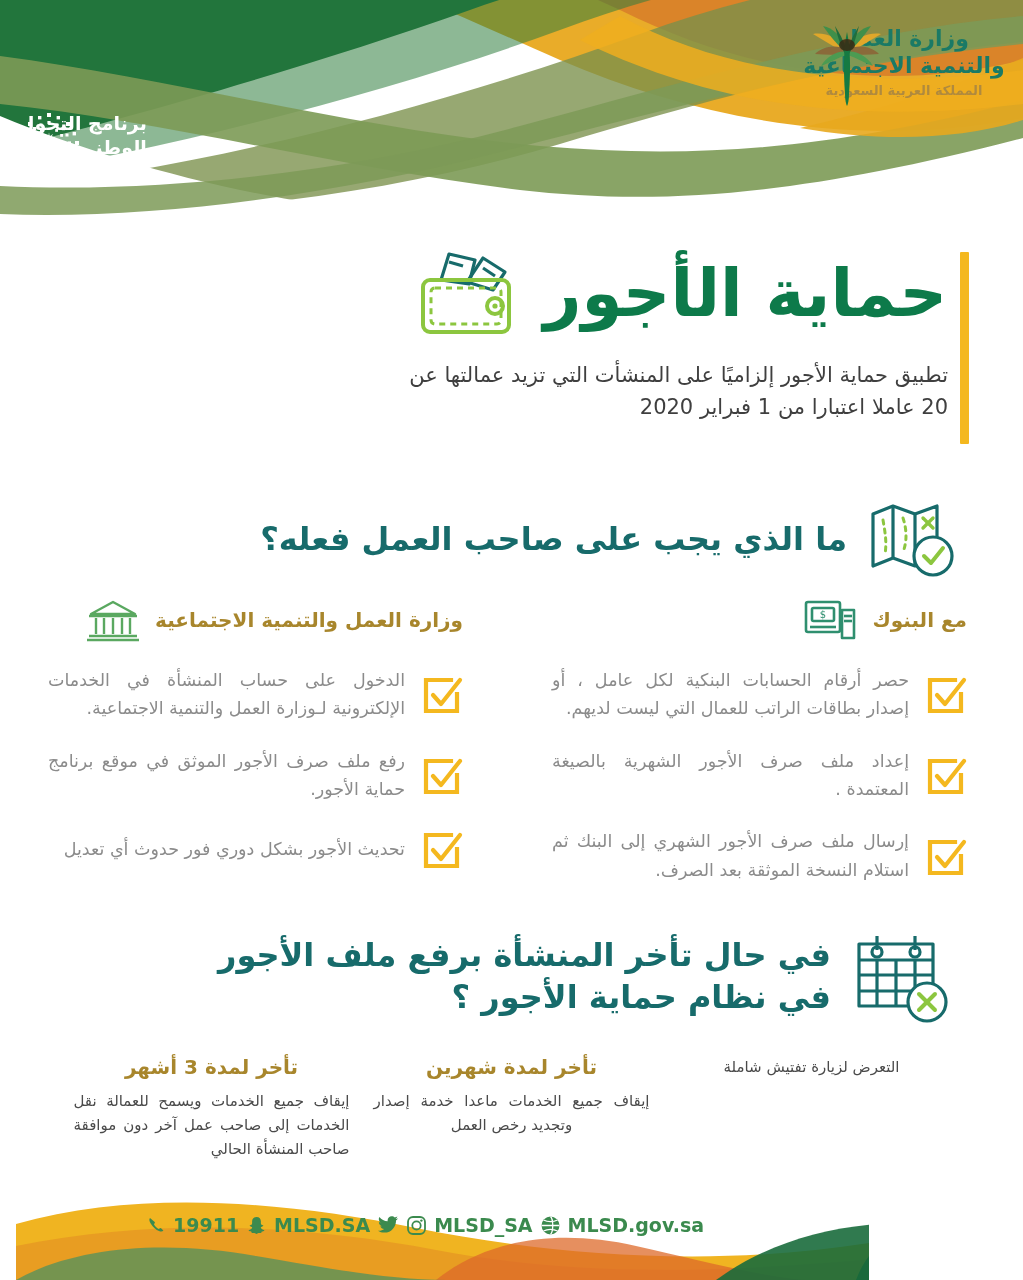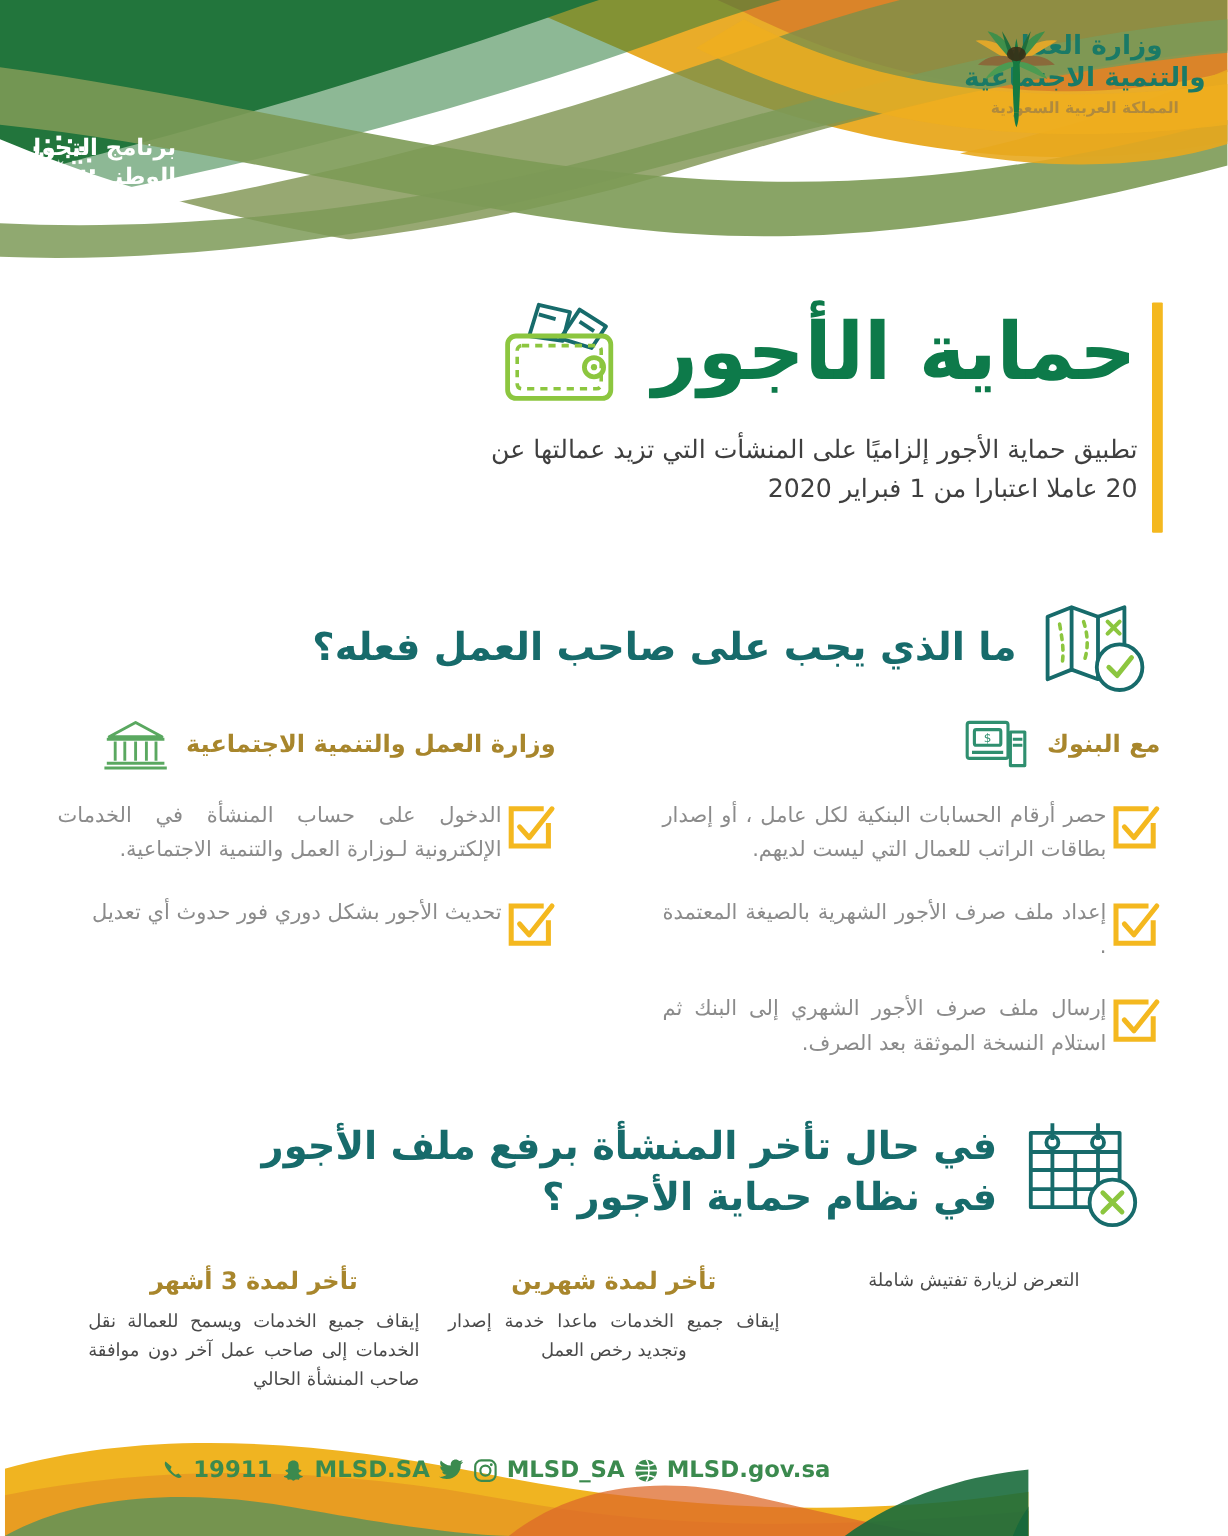--- a/index.html
+++ b/index.html
@@ -44,37 +44,37 @@
   
   .cols{position:absolute;top:596px;left:0;width:1023px;height:310px;}
   .col{position:absolute;top:0;width:415px;direction:rtl;}
   .col-right{right:56px;}
   .col-left{right:560px;}
 
   .col-head{display:flex;align-items:center;justify-content:flex-start;gap:14px;margin-bottom:22px;}
   .col-head .label{color:#a8862c;font-size:20px;font-weight:800;}
   .col-head .hicon{flex:0 0 auto;}
 
-  .item{display:flex;align-items:flex-start;gap:3px;margin-bottom:24px;}
+  .item{display:flex;align-items:center;gap:16px;margin-bottom:24px;}
   .check{flex:0 0 42px;width:42px;height:42px;margin-top:2px;}
   .item-text{color:#8b8b8b;font-size:17.5px;line-height:1.62;text-align:justify;text-align-last:right;direction:rtl;flex:1;}
 
   
   .heading2{position:absolute;top:930px;right:72px;width:886px;}
   .heading2 .txt{font-size:32px;}
 
   
   .penalties{position:absolute;top:1055px;left:0;width:1023px;display:flex;direction:rtl;justify-content:center;}
   .pen{width:300px;padding:0 12px;direction:rtl;box-sizing:border-box;}
   .pen-title{color:#a8862c;font-size:20px;font-weight:800;text-align:center;margin-bottom:10px;}
   .pen-body{color:#4a4a4a;font-size:15px;line-height:1.6;text-align:justify;text-align-last:center;}
   .pen-3 .pen-body{text-align-last:right;text-align:justify;}
 
   
-  .footer{position:absolute;bottom:0;left:4px;width:853px;height:96px;overflow:hidden;}
+  .footer{position:absolute;bottom:0;left:16px;width:853px;height:96px;overflow:hidden;}
   .footer svg.waves{position:absolute;bottom:0;left:0;}
   .contact{position:absolute;bottom:44px;right:0;left:0;padding-right:0;padding-left:60px;
            display:flex;align-items:center;gap:7px;direction:ltr;justify-content:flex-start;margin-left:70px;}
   .contact .ctext{color:#3b8a4e;font-size:19px;font-weight:600;white-space:nowrap;}
   .contact .cicon{flex:0 0 auto;display:inline-flex;align-items:center;}
 </style>
 </head>
 <body>
 
 <div class="page">
@@ -312,20 +312,27 @@
       </div>
 
       <div class="item">
         <svg class="check" viewBox="0 0 42 42">
           <path d="M36 20 L36 37 L5 37 L5 6 L30 6" fill="none" stroke="#f4b81f" stroke-width="4.2" stroke-linecap="square"></path>
           <path d="M12 21 L20 30 L39 6" fill="none" stroke="#f4b81f" stroke-width="4.2" stroke-linecap="round" stroke-linejoin="round"></path>
         </svg>
         <div class="item-text">الدخول على حساب المنشأة في الخدمات الإلكترونية لـوزارة العمل والتنمية الاجتماعية.</div>
       </div>
 
+      <div class="item">
+        <svg class="check" viewBox="0 0 42 42">
+          <path d="M36 20 L36 37 L5 37 L5 6 L30 6" fill="none" stroke="#f4b81f" stroke-width="4.2" stroke-linecap="square"></path>
+          <path d="M12 21 L20 30 L39 6" fill="none" stroke="#f4b81f" stroke-width="4.2" stroke-linecap="round" stroke-linejoin="round"></path>
+        </svg>
+        <div class="item-text">رفع ملف صرف الأجور الموثق في موقع برنامج حماية الأجور.</div>
+      </div>
 
       <div class="item">
         <svg class="check" viewBox="0 0 42 42">
           <path d="M36 20 L36 37 L5 37 L5 6 L30 6" fill="none" stroke="#f4b81f" stroke-width="4.2" stroke-linecap="square"></path>
           <path d="M12 21 L20 30 L39 6" fill="none" stroke="#f4b81f" stroke-width="4.2" stroke-linecap="round" stroke-linejoin="round"></path>
         </svg>
         <div class="item-text">تحديث الأجور بشكل دوري فور حدوث أي تعديل</div>
       </div>
     </div>
   </div>

